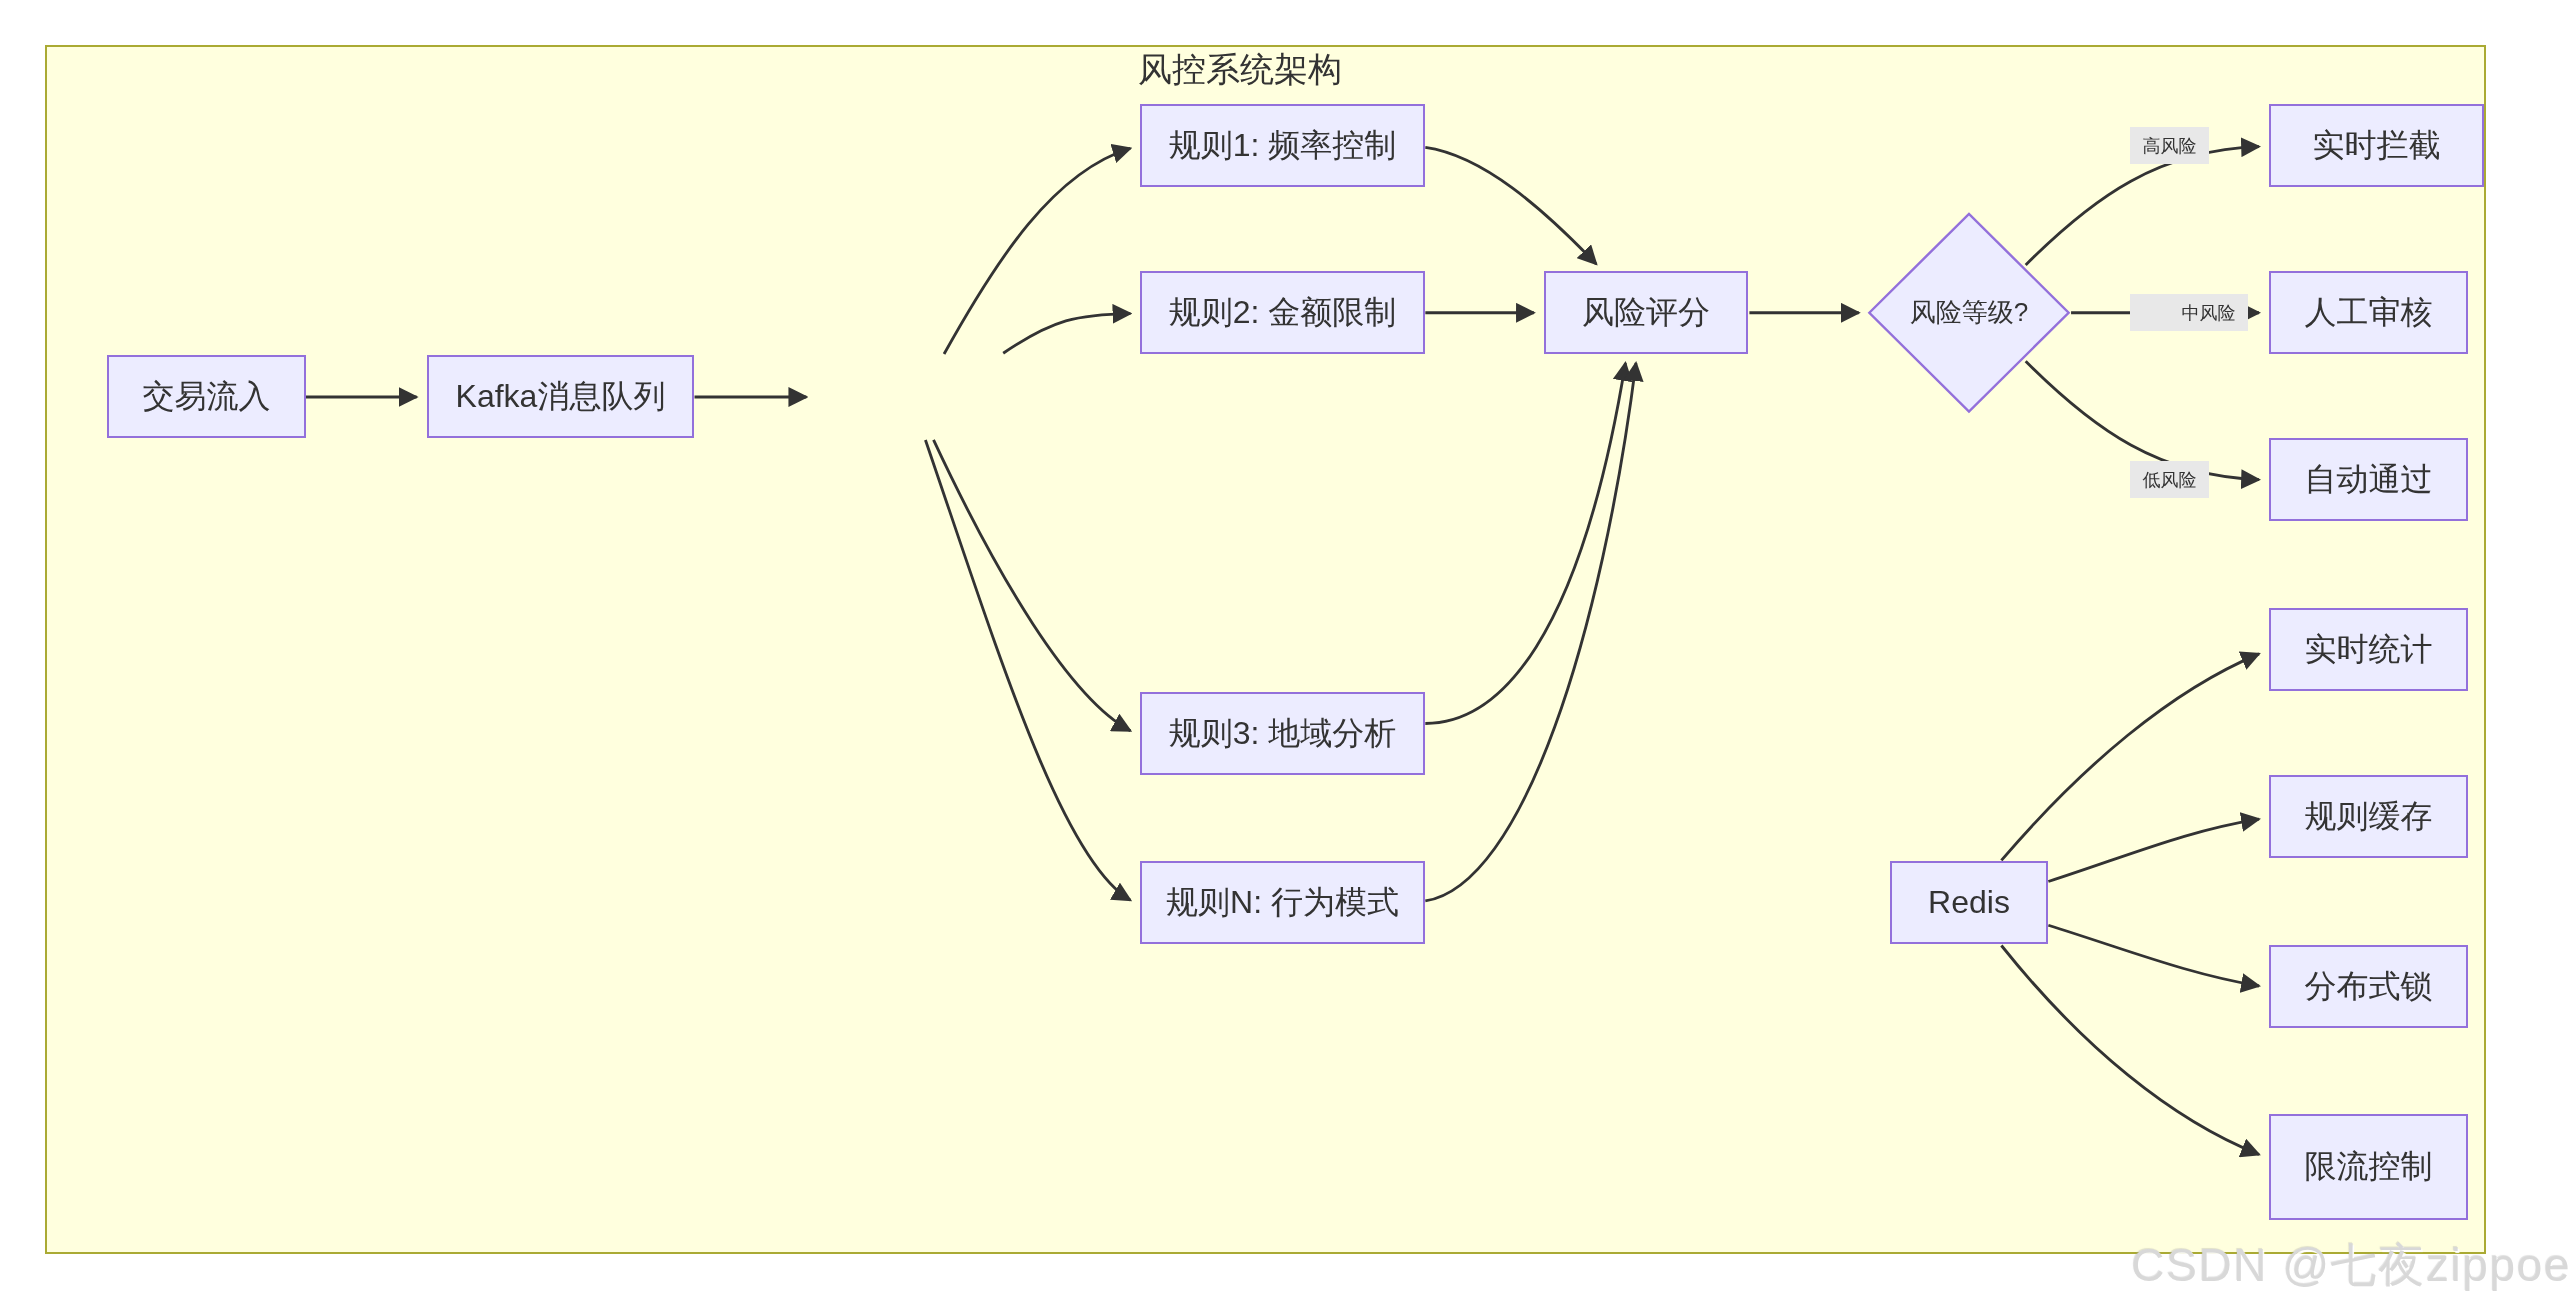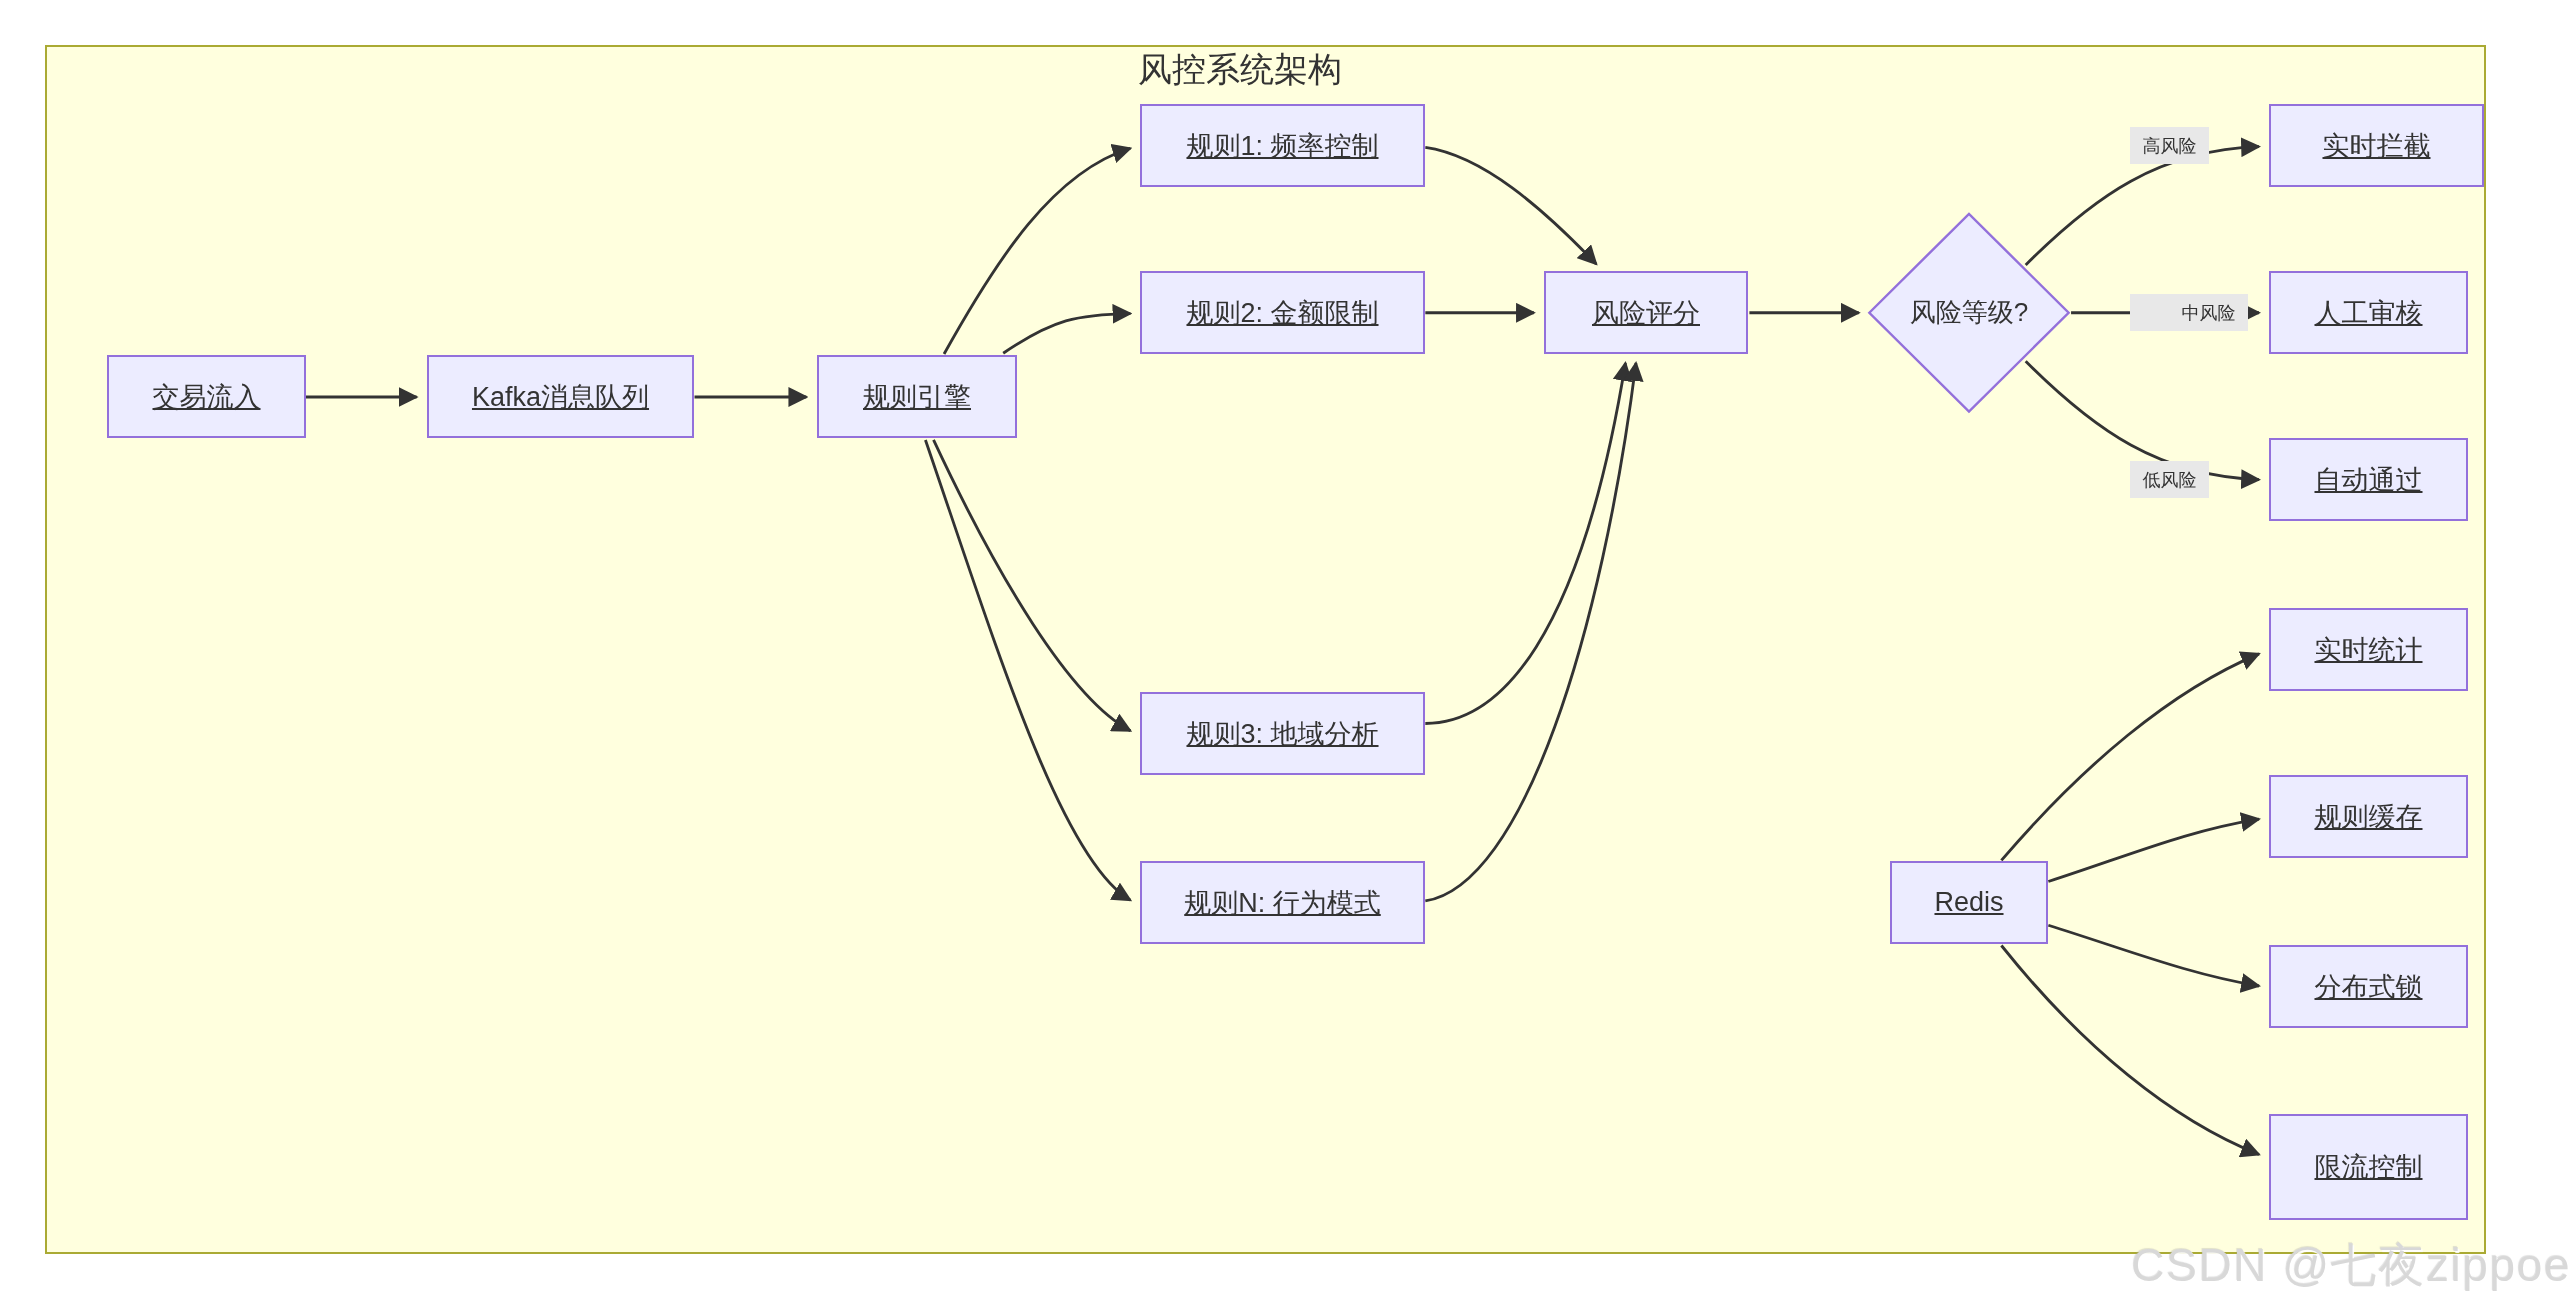--- a/index.html
+++ b/index.html
@@ -32,24 +32,23 @@
     fill:var(--c-node_fill,#ececff);
     stroke:var(--c-node_border,#9370db);
     stroke-width:3px;
   }
   .node{
     position:absolute;
     box-sizing:border-box;
     background:var(--c-node_fill,#ececff);
     border:2.4px solid var(--c-node_border,#9370db);
     display:flex;align-items:center;justify-content:center;
-    font-size:27px;
+    font-size:32px;
     color:var(--c-text,#333333);
     white-space:nowrap;
-    text-decoration:underline;
   }
   .node-label-overlay{
     position:absolute;
     display:flex;align-items:center;justify-content:center;
     font-size:26px;color:var(--c-text,#333333);
     white-space:nowrap;
   }
   .edge-label{
     position:absolute;
     width:79px;height:37px;
@@ -106,21 +105,20 @@
     <path class="edge" d="M 2470 1062 C 2570 945, 2680 852, 2788 807" marker-end="url(#arrow)"></path>
     <path class="edge" d="M 2528 1088 C 2630 1055, 2700 1025, 2788 1011" marker-end="url(#arrow)"></path>
     <path class="edge" d="M 2528 1142 C 2630 1174, 2700 1202, 2788 1217" marker-end="url(#arrow)"></path>
     <path class="edge" d="M 2470 1167 C 2570 1292, 2680 1382, 2788 1425" marker-end="url(#arrow)"></path>
 
     <polygon class="diamond" points="2307,386 2430,264 2553,386 2430,508"></polygon>
   </svg>
 
   <div class="node" style="left:107px;top:355px;width:199px;height:83px;">交易流入</div>
   <div class="node" style="left:427px;top:355px;width:267px;height:83px;">Kafka消息队列</div>
-  <div class="node" style="left:817px;top:355px;width:200px;height:83px;">规则引擎</div>
 
   <div class="node" style="left:1140px;top:104px;width:285px;height:83px;">规则1: 频率控制</div>
   <div class="node" style="left:1140px;top:271px;width:285px;height:83px;">规则2: 金额限制</div>
   <div class="node" style="left:1140px;top:692px;width:285px;height:83px;">规则3: 地域分析</div>
   <div class="node" style="left:1140px;top:861px;width:285px;height:83px;">规则N: 行为模式</div>
 
   <div class="node" style="left:1544px;top:271px;width:204px;height:83px;">风险评分</div>
 
   <div class="node-label-overlay" style="left:1888px;top:293px;width:162px;height:39px;">风险等级?</div>
 

